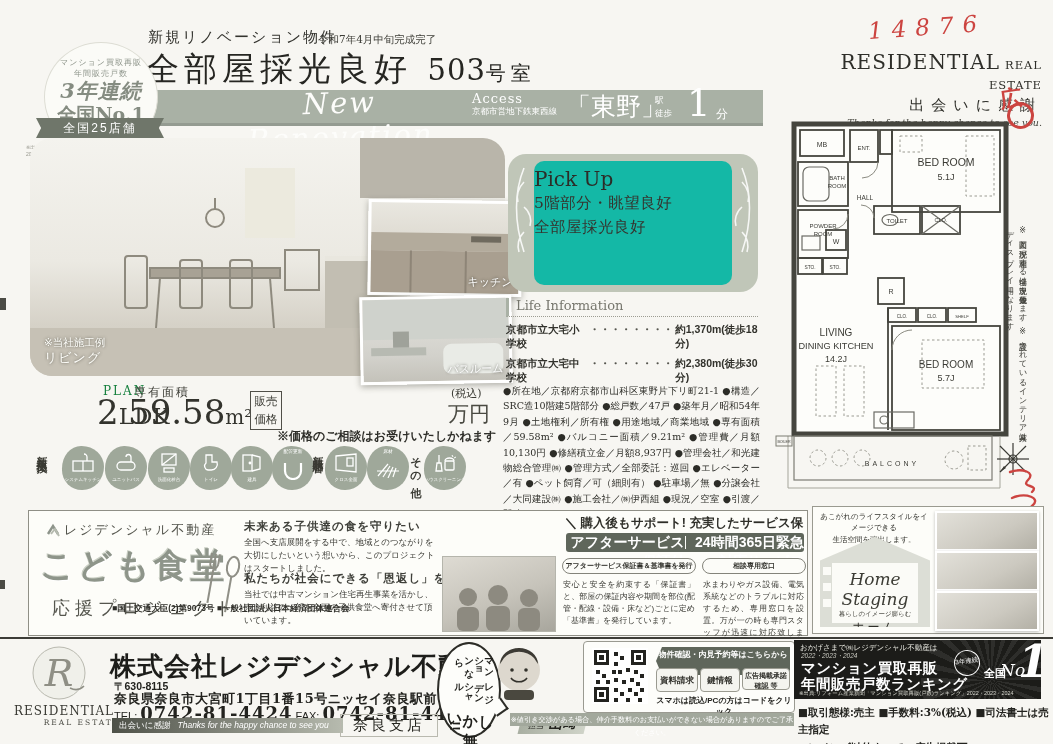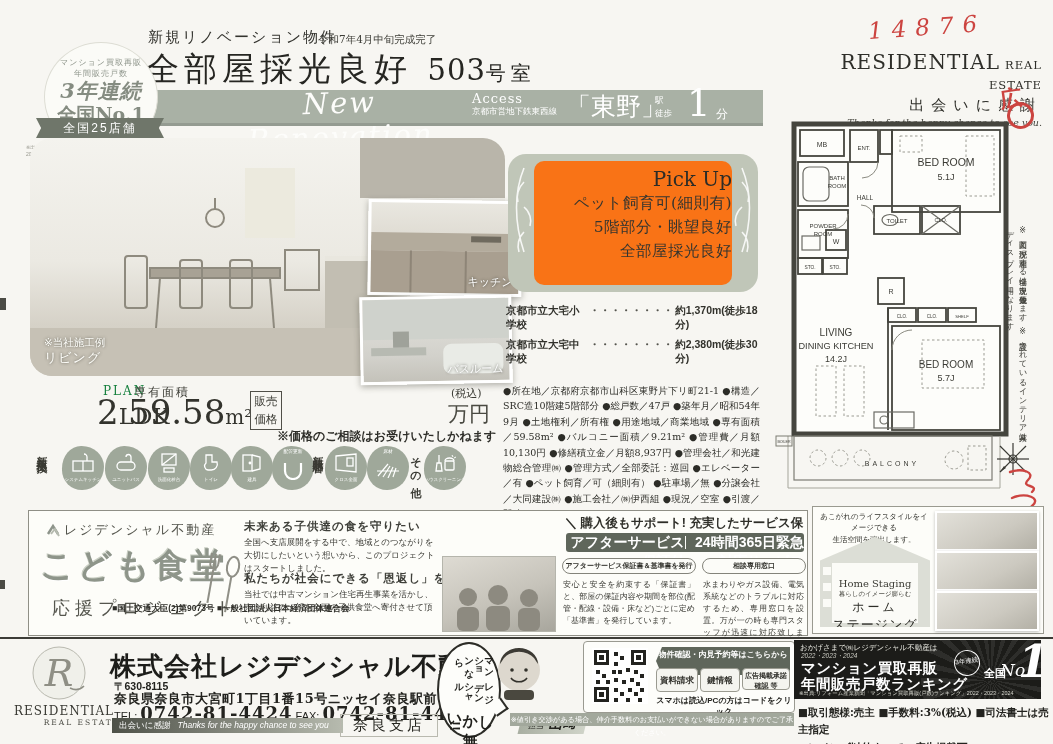--- a/index.html
+++ b/index.html
@@ -51,22 +51,22 @@
   .photo-cap .c1{font-size:10.5px;}
   .photo-cap .c2{font-size:13px;letter-spacing:1px;}
   .inset{border:3px solid #fff;box-shadow:0 2px 6px rgba(40,40,30,.35);overflow:hidden;}
   .inset-k{left:368px;top:200px;width:148px;height:90px;transform:rotate(.8deg);
       background:linear-gradient(180deg,#e9e7e0 0%,#d9d5cb 60%,#bdb9ad 100%);}
   .inset-b{left:360px;top:296px;width:146px;height:82px;transform:rotate(-1deg);
       background:linear-gradient(180deg,#e5e4df 0%,#d2d1cb 70%,#c4c2ba 100%);}
   .inset-cap{position:absolute;right:6px;bottom:4px;color:#fff;font-size:11px;text-shadow:0 0 3px rgba(50,50,40,.9);}
   
   .pickup{left:508px;top:154px;width:250px;height:138px;border-radius:18px;background:#c0c6b8;overflow:hidden;}
-  .pickup-in{position:absolute;left:26px;top:7px;right:26px;bottom:7px;background:#f97316;border-radius:10px;
-      text-align:right;}
+  .pickup-in{position:absolute;left:26px;top:7px;right:26px;bottom:7px;background:#14b8a6;border-radius:10px;
+      text-align:left;}
   .pickup-in .pt{font-size:20px;color:#2c2c27;margin-top:6px;}
   .pickup-in .pl{font-size:15.5px;color:#35352f;letter-spacing:.5px;line-height:1.55;}
   .leaf{position:absolute;stroke:#ffffff;fill:none;stroke-width:1.6;opacity:.85;}
   
   .life{left:506px;top:298px;width:252px;}
   .life .lt{border-left:3px solid #a9b1a5;padding-left:7px;font-size:13px;color:#76766d;
       border-bottom:1px dotted #9c9c92;padding-bottom:3px;}
   .life .row{display:flex;font-size:10.5px;font-weight:bold;color:#32322c;margin-top:6px;}
   .life .dots{color:#55554e;margin:0 2px;}
   
@@ -115,21 +115,21 @@
       color:#33332d;text-align:center;line-height:14px;white-space:nowrap;overflow:hidden;}
   .chip1{left:562px;top:558px;width:132px;height:14px;}
   .chip2{left:702px;top:558px;width:102px;height:14px;}
   .svc-p{font-size:8px;line-height:1.5;color:#3a3a34;text-align:justify;}
   
   .stage{left:812px;top:506px;width:230px;height:126px;background:#fdfdf9;border:1px solid #9a9a90;}
   .stage-cap{left:818px;top:511px;width:112px;font-size:7.5px;line-height:1.5;color:#33332d;text-align:center;}
   .house{left:820px;top:537px;width:110px;height:90px;background:#dcded6;
       clip-path:polygon(50% 0,100% 26%,100% 100%,0 100%,0 26%);}
   .house-in{position:absolute;left:12px;top:26px;width:86px;height:60px;background:#fbfbf7;text-align:center;}
-  .hs-script{font-size:10px;color:#3c3c35;margin-top:15px;}
+  .hs-script{font-style:italic;font-size:17px;color:#3c3c35;margin-top:6px;}
   .hs-tag{font-size:6.5px;color:#44443d;margin-top:1px;}
   .hs-t1{font-size:12px;letter-spacing:3px;color:#2e2e28;font-family:"DejaVu Serif",serif;}
   .hs-t2{font-size:13px;letter-spacing:1px;color:#2e2e28;font-family:"DejaVu Serif",serif;border-bottom:5px solid #22c55e;padding-bottom:7px;}
   .hs-f{font-size:9px;letter-spacing:4px;color:#77776e;margin-top:2px;}
   .win{position:absolute;width:8px;height:8px;background:#fbfbf7;}
   .stg-ph{position:absolute;width:100px;border:2px solid #fff;box-shadow:0 1px 3px rgba(0,0,0,.25);
       background:linear-gradient(150deg,#e3e1da 0%,#ccc9c0 60%,#b3b0a6 100%);}
   
   .foot-line{left:0;top:637px;width:1053px;height:2px;background:#3c3c37;}
   .logo-r{left:30px;top:644px;width:58px;height:58px;}
@@ -278,27 +278,27 @@
 
   <div class="abs pickup">
     <svg class="leaf" style="left:2px;top:8px;" width="30" height="120">
       <path d="M14,6 C4,30 4,60 14,90 M14,20 C8,26 6,34 8,40 M14,45 C20,50 22,58 20,64 M14,70 C8,76 7,84 9,90"></path>
     </svg>
     <svg class="leaf" style="right:2px;top:8px;" width="30" height="120">
       <path d="M16,6 C26,30 26,60 16,90 M16,20 C22,26 24,34 22,40 M16,45 C10,50 8,58 10,64 M16,70 C22,76 23,84 21,90"></path>
     </svg>
     <div class="pickup-in serif">
       <div class="pt">Pick Up</div>
-      <div class="pl">ペット飼育可(細則有)</div>
       <div class="pl">5階部分・眺望良好</div>
       <div class="pl">全部屋採光良好</div>
     </div>
   </div>
 
   <div class="abs life">
+    <div class="lt serif">Life Information</div>
     <div class="row">
       <span>京都市立大宅小学校</span>
       <span class="dots">・・・・・・・・</span>
       <span>約1,370m(徒歩18分)</span>
     </div>
     <div class="row">
       <span>京都市立大宅中学校</span>
       <span class="dots">・・・・・・・・</span>
       <span>約2,380m(徒歩30分)</span>
     </div>

